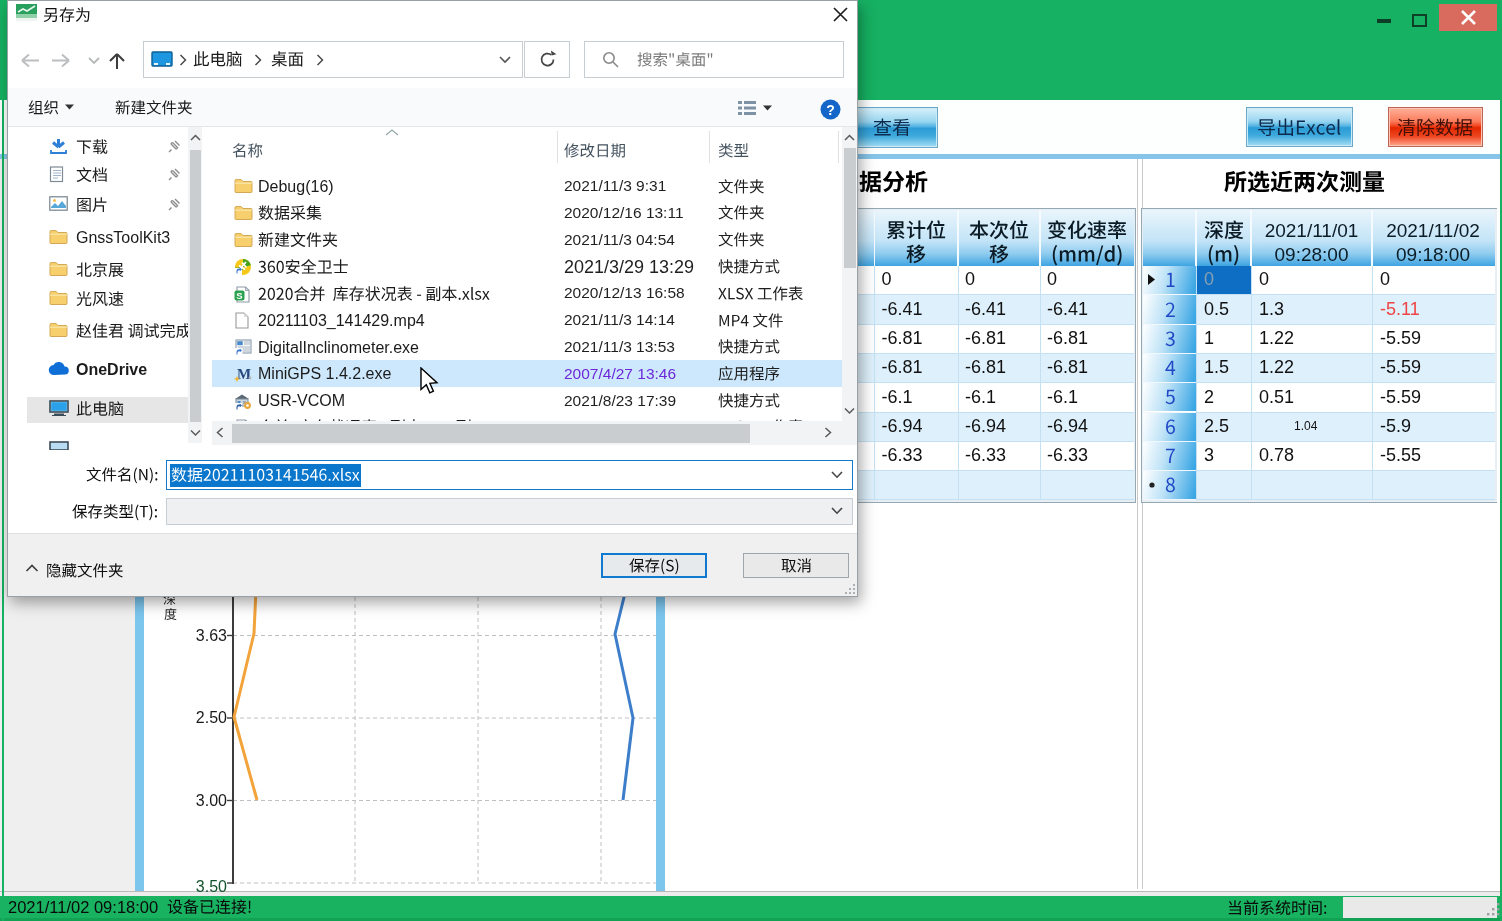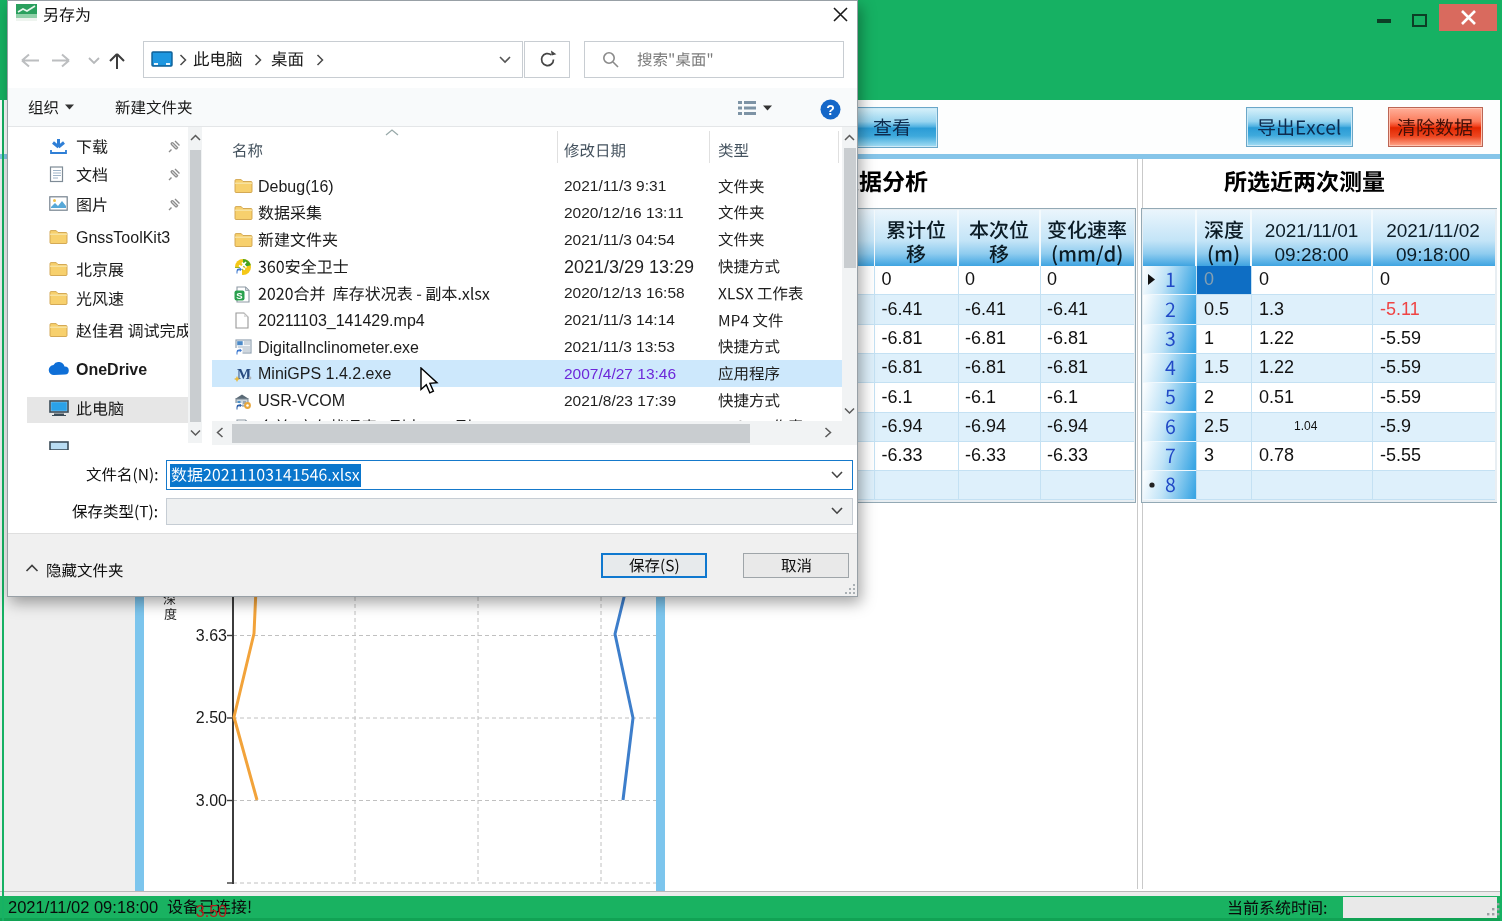--- a/index.html
+++ b/index.html
@@ -286,21 +286,21 @@
     <line x1="83" y1="476.5" x2="89" y2="476.5" stroke="#3c3c3c" stroke-width="1.4"></line>
     <line x1="83" y1="559" x2="89" y2="559" stroke="#3c3c3c" stroke-width="1.4"></line>
     <line x1="83" y1="641.5" x2="89" y2="641.5" stroke="#3c3c3c" stroke-width="1.4"></line>
     <line x1="83" y1="724" x2="89" y2="724" stroke="#3c3c3c" stroke-width="1.4"></line>
     <path d="M112,430 L110,474.5 L90,558 L113,641" fill="none" stroke="#f2a33a" stroke-width="3" stroke-linejoin="round"></path>
     <path d="M482,430 L471,475 L489,559 L479,641" fill="none" stroke="#3d7ecb" stroke-width="3" stroke-linejoin="round"></path>
   </svg>
 <div style="position:absolute;z-index:11;font-family:'Liberation Sans',sans-serif;font-size:16px;color:#1a1a1a;font-weight:normal;white-space:pre;line-height:19.2px;top:625.9px;right:1275px;">3.63</div>
 <div style="position:absolute;z-index:11;font-family:'Liberation Sans',sans-serif;font-size:16px;color:#1a1a1a;font-weight:normal;white-space:pre;line-height:19.2px;top:708.4px;right:1275px;">2.50</div>
 <div style="position:absolute;z-index:11;font-family:'Liberation Sans',sans-serif;font-size:16px;color:#1a1a1a;font-weight:normal;white-space:pre;line-height:19.2px;top:790.9px;right:1275px;">3.00</div>
-<div style="position:absolute;z-index:11;font-family:'Liberation Sans',sans-serif;font-size:16px;color:#b91c1c;font-weight:normal;white-space:pre;line-height:19.2px;top:902px;right:1275px;">3.50</div>
+<div style="position:absolute;z-index:11;font-family:'Liberation Sans',sans-serif;font-size:16px;color:#14532d;font-weight:normal;white-space:pre;line-height:19.2px;top:877px;right:1275px;">3.50</div>
 <svg style="position:absolute;left:163px;top:591.5px;overflow:visible;" width="15" height="15.9">
     <g fill="#222" transform="translate(0,11.96) scale(0.013,-0.013)">
       <path transform="translate(0,0)" d="M328 785V605H396V719H849V608H919V785ZM507 653C464 579 392 508 318 462C334 450 361 423 372 410C446 463 526 547 575 632ZM662 624C733 561 814 472 851 414L909 456C870 514 786 600 716 661ZM84 772C140 744 214 698 249 667L289 731C251 761 178 803 123 829ZM38 501C99 472 177 426 216 394L255 456C215 487 136 531 76 556ZM61 -10 117 -62C167 30 227 154 273 258L223 309C173 196 107 66 61 -10ZM581 466V357H322V289H535C475 179 375 82 268 33C284 19 307 -7 318 -25C422 30 517 128 581 242V-75H656V245C717 135 807 34 899 -23C911 -4 934 22 952 37C856 86 761 184 704 289H921V357H656V466Z"></path>
     </g>
   </svg>
 <svg style="position:absolute;left:163.5px;top:607px;overflow:visible;" width="15" height="15.9">
     <g fill="#222" transform="translate(0,11.96) scale(0.013,-0.013)">
       <path transform="translate(0,0)" d="M386 644V557H225V495H386V329H775V495H937V557H775V644H701V557H458V644ZM701 495V389H458V495ZM757 203C713 151 651 110 579 78C508 111 450 153 408 203ZM239 265V203H369L335 189C376 133 431 86 497 47C403 17 298 -1 192 -10C203 -27 217 -56 222 -74C347 -60 469 -35 576 7C675 -37 792 -65 918 -80C927 -61 946 -31 962 -15C852 -5 749 15 660 46C748 93 821 157 867 243L820 268L807 265ZM473 827C487 801 502 769 513 741H126V468C126 319 119 105 37 -46C56 -52 89 -68 104 -80C188 78 201 309 201 469V670H948V741H598C586 773 566 813 548 845Z"></path>
     </g>
   </svg>

